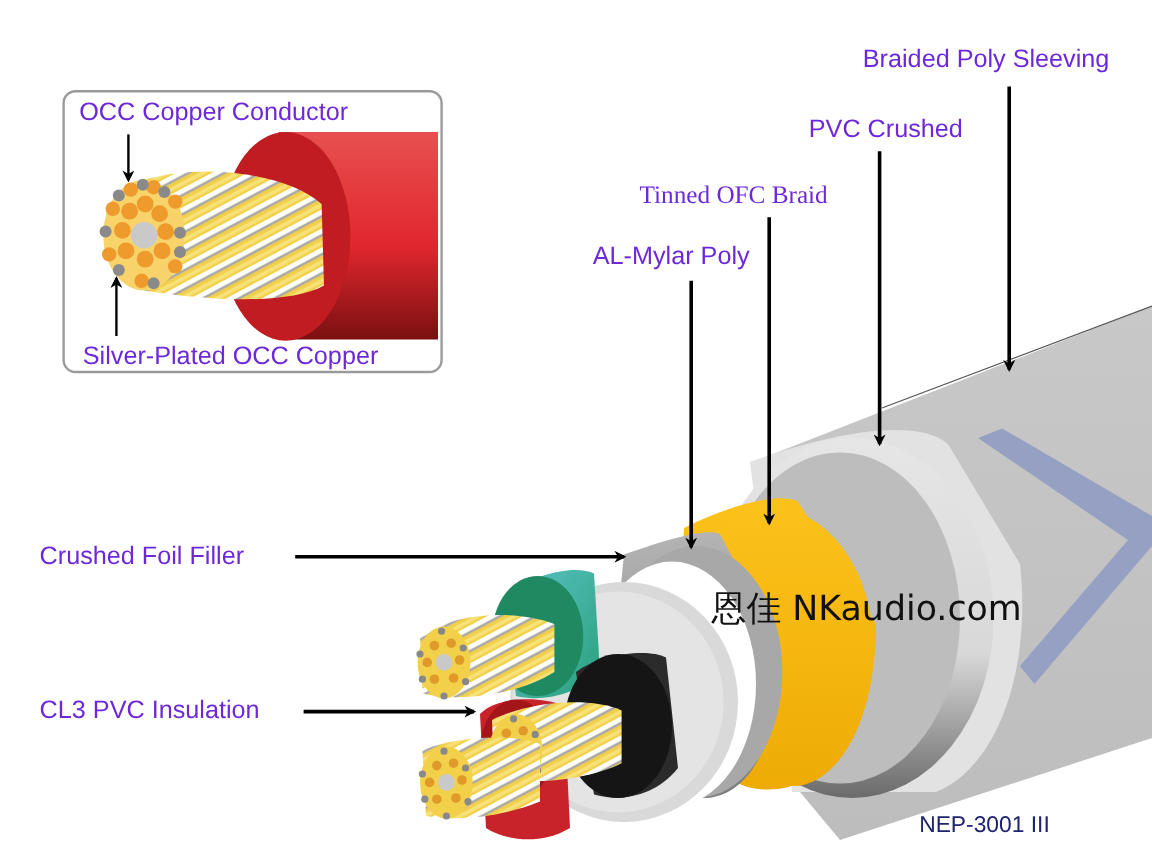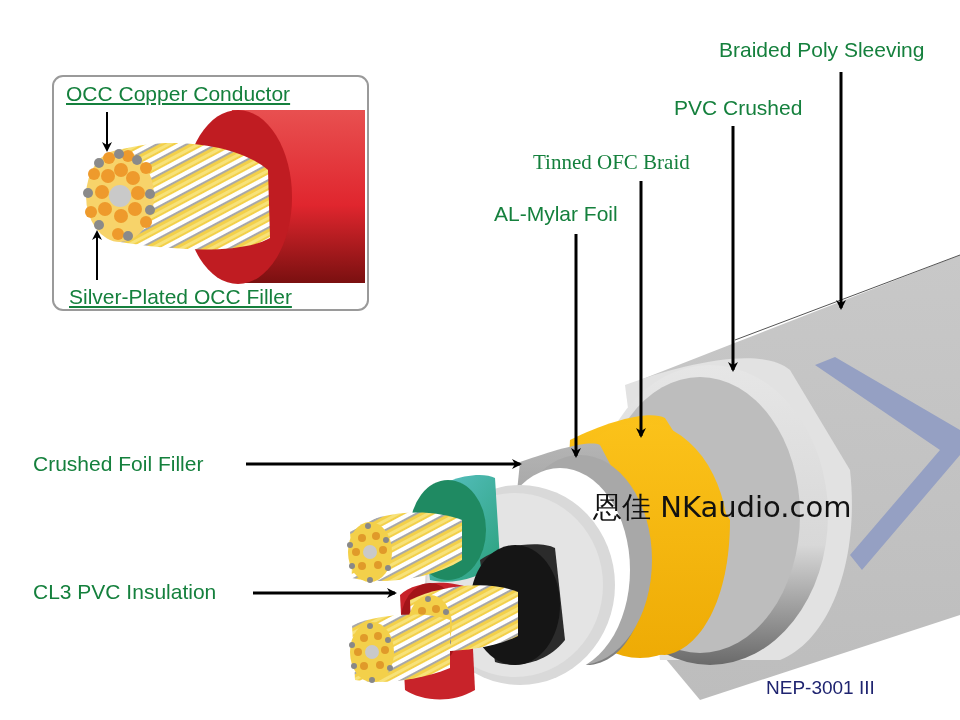--- a/index.html
+++ b/index.html
@@ -1,19 +1,19 @@
 <!DOCTYPE html>
 <html><head>
 <meta charset="utf-8">
 <style>
   html, body { margin: 0; padding: 0; background: #ffffff; }
   body { width: 960px; height: 720px; overflow: hidden; position: relative; font-family: "Liberation Sans", sans-serif; }
   #stage { position: absolute; left: 0; top: 0; width: 960px; height: 720px; }
-  .lbl { position: absolute; font-family: "Liberation Sans", sans-serif; font-size: 21px; color: #15803d; white-space: nowrap; line-height: 1; }
-  .inset-lbl { font-size: 21px; text-decoration: underline; }
+  .lbl { position: absolute; font-family: "Liberation Sans", sans-serif; font-size: 21px; color: #6d28d9; white-space: nowrap; line-height: 1; }
+  .inset-lbl { font-size: 21px; }
   .watermark { position: absolute; font-family: "DejaVu Sans", sans-serif; font-size: 29px; color: #111; white-space: nowrap; line-height: 1; }
   .model { position: absolute; font-family: "Liberation Sans", sans-serif; font-size: 19px; color: #1f2470; white-space: nowrap; line-height: 1; }
 </style>
 </head>
 <body>
 
 <svg id="stage" viewBox="0 0 960 720" xmlns="http://www.w3.org/2000/svg">
   <defs>
     <linearGradient id="gSleeve" x1="0" y1="0" x2="0" y2="1">
       <stop offset="0" stop-color="#c8c8c8"></stop>
@@ -203,23 +203,23 @@
     <line x1="841" y1="72" x2="841" y2="308" stroke="#000" stroke-width="3" marker-end="url(#arrowHead)"></line>
     <line x1="733" y1="126" x2="733" y2="370" stroke="#000" stroke-width="3" marker-end="url(#arrowHead)"></line>
     <line x1="641" y1="181" x2="641" y2="436" stroke="#000" stroke-width="3" marker-end="url(#arrowHead)"></line>
     <line x1="576" y1="234" x2="576" y2="456" stroke="#000" stroke-width="3" marker-end="url(#arrowHead)"></line>
     <line x1="246" y1="464" x2="520" y2="464" stroke="#000" stroke-width="3" marker-end="url(#arrowHead)"></line>
     <line x1="253" y1="593" x2="395" y2="593" stroke="#000" stroke-width="3" marker-end="url(#arrowHead)"></line>
   </g>
 </svg>
 
 <div class="lbl inset-lbl" style="left:66px; top:83px;">OCC Copper Conductor</div>
-<div class="lbl inset-lbl" style="left:69px; top:286px;">Silver-Plated OCC Filler</div>
+<div class="lbl inset-lbl" style="left:69px; top:286px;">Silver-Plated OCC Copper</div>
 
 <div class="lbl" style="left:719px; top:39px;">Braided Poly Sleeving</div>
 <div class="lbl" style="left:674px; top:97px;">PVC Crushed</div>
 <div class="lbl" style="left:533px; top:152px;font-family:Liberation Serif, serif;">Tinned OFC Braid</div>
-<div class="lbl" style="left:494px; top:203px;">AL-Mylar Foil</div>
+<div class="lbl" style="left:494px; top:203px;">AL-Mylar Poly</div>
 <div class="lbl" style="left:33px; top:453px;">Crushed Foil Filler</div>
 <div class="lbl" style="left:33px; top:581px;">CL3 PVC Insulation</div>
 
 <div class="watermark" style="left:593px; top:493px;">恩佳 NKaudio.com</div>
 <div class="model" style="left:766px; top:678px;">NEP-3001 III</div>
 
 </body></html>

